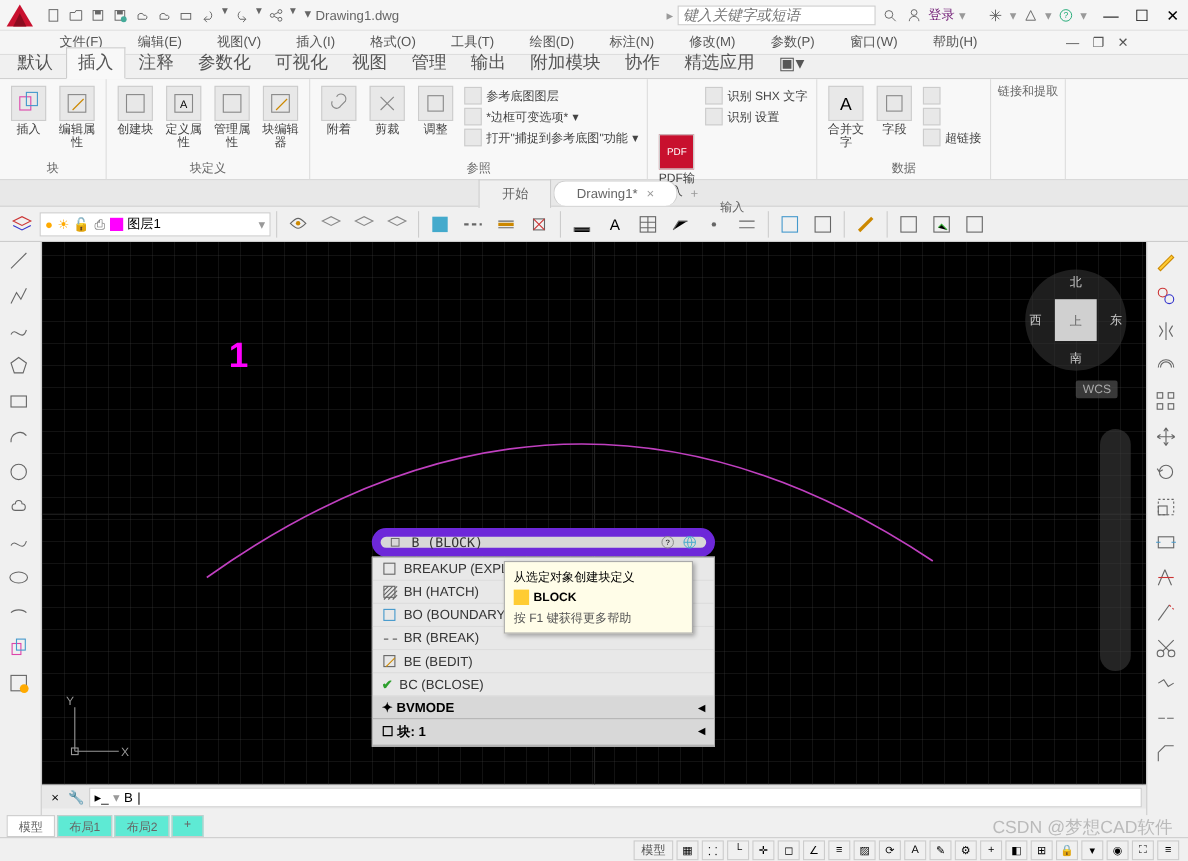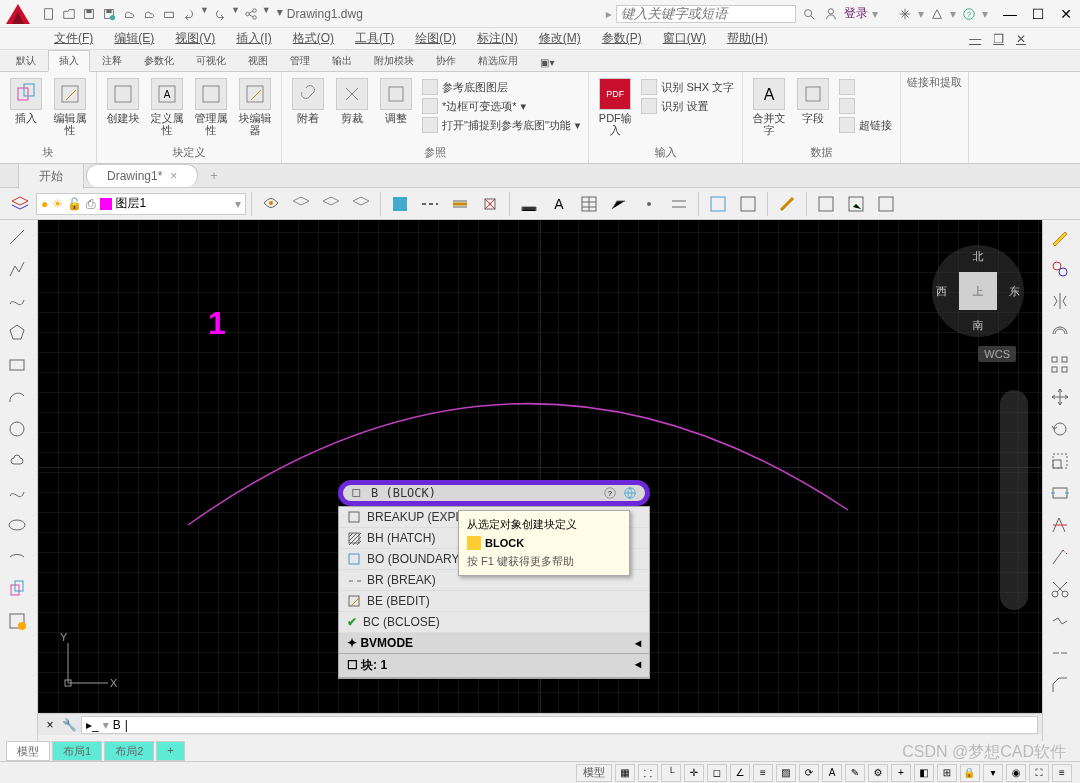--- a/index.html
+++ b/index.html
@@ -11,43 +11,43 @@
 .qat { display: flex; gap: 2px; }
 .qat-btn { width: 18px; height: 18px; display: flex; align-items: center; justify-content: center; cursor: pointer; }
 .qat-btn svg { width: 14px; height: 14px; }
 .title-center { flex: 1; text-align: left; color: #666; }
 .title-search { display: flex; align-items: center; gap: 4px; }
 .title-search input { width: 180px; height: 18px; border: 1px solid #ccc; padding: 0 4px; font-style: italic; color: #999; }
 .win-controls { display: flex; gap: 8px; margin-left: 12px; }
 .win-btn { width: 20px; height: 20px; display: flex; align-items: center; justify-content: center; cursor: pointer; font-size: 14px; }
 
 
-.menubar { height: 22px; background: #f5f5f5; display: flex; align-items: center; padding: 0 50px 0 50px; gap: 13px; color: #555; border-bottom: 1px solid #ddd; text-decoration: underline; }
+.menubar { height: 22px; background: #f5f5f5; display: flex; align-items: center; padding: 0 50px 0 50px; gap: 24px; color: #555; border-bottom: 1px solid #ddd; }
 .menubar span { cursor: pointer; padding: 2px 4px; }
 .mdi-controls { margin-left: auto; display: flex; gap: 4px; }
 
 
 .ribbon-tabs { height: 22px; background: #f0f0f0; display: flex; align-items: flex-end; padding: 0 6px; gap: 2px; border-bottom: 1px solid #ccc; }
-.ribbon-tab { padding: 3px 10px; color: #555; cursor: pointer; font-size: 10px; }
+.ribbon-tab { padding: 3px 10px; color: #555; cursor: pointer; font-size: 16px; }
 .ribbon-tab.active { background: #f8f8f8; border: 1px solid #ccc; border-bottom: 1px solid #f8f8f8; margin-bottom: -1px; }
 
 
 .ribbon { height: 92px; background: #f8f8f8; border-bottom: 1px solid #ccc; display: flex; }
 .ribbon-group { border-right: 1px solid #ddd; padding: 2px 6px; display: flex; flex-direction: column; justify-content: space-between; }
 .ribbon-group-content { display: flex; gap: 4px; flex: 1; align-items: flex-start; padding-top: 4px; }
 .ribbon-group-label { text-align: center; color: #666; font-size: 11px; padding: 1px 0; }
 .big-btn { width: 40px; display: flex; flex-direction: column; align-items: center; gap: 2px; cursor: pointer; }
 .big-btn .ico { width: 32px; height: 32px; background: #e8e8e8; border: 1px solid #ccc; display: flex; align-items: center; justify-content: center; }
 .big-btn .lbl { font-size: 11px; text-align: center; color: #444; line-height: 1.1; }
 .sm-btns { display: flex; flex-direction: column; gap: 1px; font-size: 11px; }
 .sm-btn { cursor: pointer; padding: 1px 2px; color: #444; display: flex; align-items: center; gap: 4px; }
 .sm-ico { width: 16px; height: 16px; background: #e8e8e8; border: 1px solid #ccc; flex-shrink: 0; }
 
 
-.doc-tabs { height: 24px; background: #e8e8e8; display: flex; align-items: center; padding: 0 18px; gap: 2px; border-bottom: 1px solid #ccc; }
+.doc-tabs { height: 24px; background: #e8e8e8; display: flex; align-items: center; padding: 0 18px; gap: 2px; border-bottom: 1px solid #ccc; justify-content: center; }
 .doc-tab { padding: 4px 20px; background: #f0f0f0; border: 1px solid #ccc; border-bottom: none; cursor: pointer; color: #666; position: relative; }
 .doc-tab.active { background: #fff; border-radius: 11px; }
 .doc-tab .close { margin-left: 8px; color: #999; }
 .doc-tab-add { padding: 4px 10px; cursor: pointer; color: #999; }
 
 
 .toolbar-row { height: 32px; background: #f0f0f0; display: flex; align-items: center; padding: 0 6px; gap: 2px; border-bottom: 1px solid #ccc; }
 .tb-btn { width: 28px; height: 28px; border: 1px solid transparent; display: flex; align-items: center; justify-content: center; cursor: pointer; }
 .layer-select { width: 210px; height: 22px; border: 1px solid #ccc; display: flex; align-items: center; padding: 0 4px; gap: 4px; background: #fff; }
 .tb-sep { width: 1px; height: 24px; background: #ccc; margin: 0 3px; }
@@ -73,21 +73,21 @@
 .viewcube .cube { width: 38px; height: 38px; background: #d0d0d0; display:flex; align-items:center; justify-content:center; color:#666; }
 .viewcube .dir { position: absolute; font-size:11px; }
 .wcs-badge { position: absolute; right: 26px; top: 126px; padding: 2px 6px; background: rgba(80,80,80,.7); color: #aaa; font-size: 11px; border-radius: 2px; }
 .nav-widget { position: absolute; right: 14px; top: 170px; width: 28px; height: 220px; background: rgba(60,60,60,.6); border-radius: 14px; }
 
 
 .ucs { position: absolute; left: 20px; bottom: 20px; width: 60px; height: 60px; }
 
 
 .ac-popup { position: absolute; left: 300px; top: 260px; width: 312px; z-index: 20; }
-.ac-head { height: 26px; border: 5px solid #6d28d9; border-radius: 14px; background: #d8d8d8; display: flex; align-items: center; padding: 0 8px; gap: 6px; }
+.ac-head { height: 26px; border: 8px solid #6d28d9; border-radius: 14px; background: #d8d8d8; display: flex; align-items: center; padding: 0 8px; gap: 6px; }
 .ac-head .cmd { font-family: monospace; font-size: 12px; color: #333; flex: 1; }
 .ac-head .ico-sm { width: 14px; height: 14px; }
 .ac-list { background: #e8e8e8; border: 1px solid #aaa; }
 .ac-item { padding: 3px 8px; font-family: monospace; font-size: 12px; color: #333; display: flex; align-items: center; gap: 6px; border-bottom: 1px solid #ddd; cursor: pointer; }
 .ac-item .chk { color: #2ea02e; font-weight: bold; }
 .ac-sect { padding: 3px 8px; font-family: monospace; background: #d8d8d8; font-weight: bold; border-bottom: 1px solid #aaa; display: flex; justify-content: space-between; }
 .tooltip-box { position: absolute; left: 420px; top: 290px; width: 172px; background: #fffde8; border: 1px solid #aaa; padding: 6px 8px; font-size: 11px; z-index: 21; box-shadow: 2px 2px 4px rgba(0,0,0,.3); }
 .tooltip-box .tt-title { font-weight: bold; margin: 4px 0; display:flex; align-items:center; gap:4px; }
 .tooltip-box .tt-help { color: #555; }
 
@@ -357,21 +357,21 @@
           </div>
         <div class="sm-btn"><span class="sm-ico"></span><span>*边框可变选项*</span> ▾</div>
         <div class="sm-btn"><span class="sm-ico"></span><span>打开"捕捉到参考底图"功能</span> ▾</div>
       </div>
     </div>
     <div class="ribbon-group-label">参照</div>
   </div>
   <div class="ribbon-group">
     <div class="ribbon-group-content">
       <div class="big-btn">
-          <div class="ico" style="background:#c8102e;color:#fff;font-size:9px;display:flex;align-items:center;justify-content:center;">PDF</div>
+          <div class="ico" style="background:#c8102e;color:#fff;font-size:9px;display:flex;align-items:center;justify-content:center;margin-top:44px;">PDF</div>
           <div class="lbl">PDF输入</div>
         </div>
       <div class="sm-btns">
         <div class="sm-btn">
             <span class="sm-ico"></span>
             <span>识别 SHX 文字</span>
           </div>
         <div class="sm-btn">
             <span class="sm-ico"></span>
             <span>识别 设置</span>

